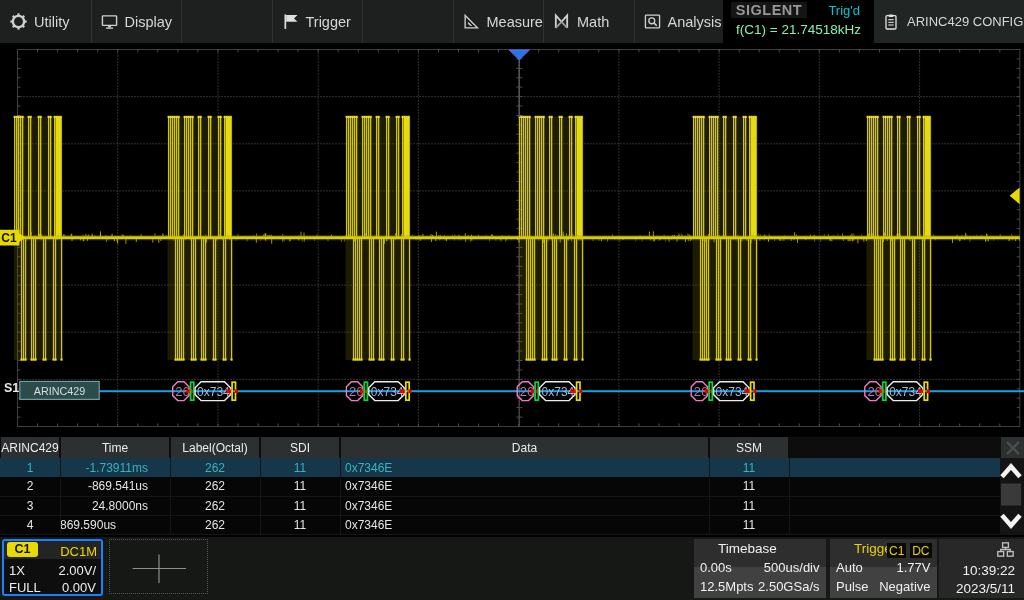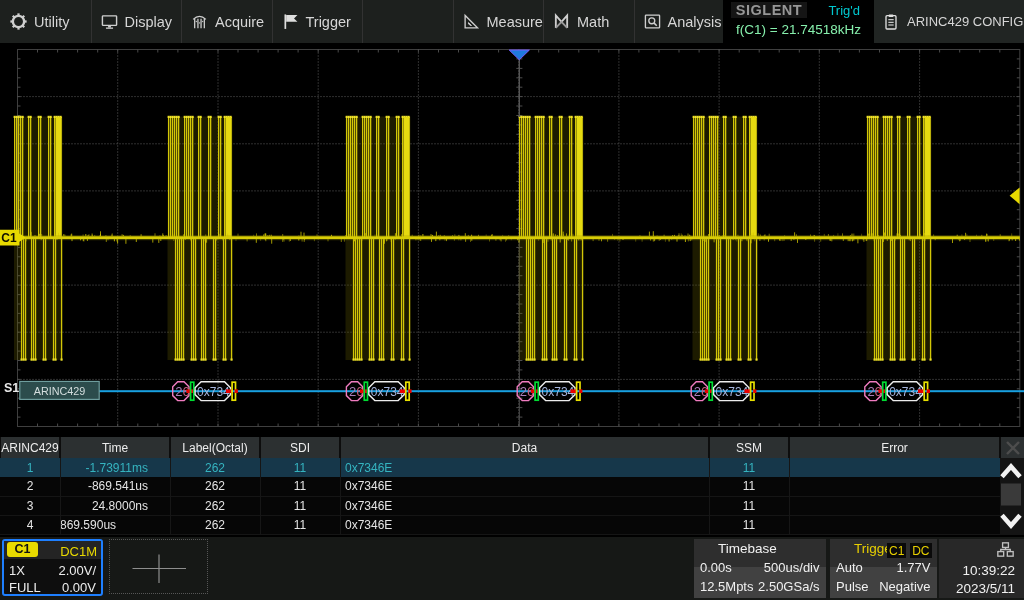--- a/index.html
+++ b/index.html
@@ -82,31 +82,20 @@
         <span class="mic">
           <svg width="17" height="17" viewBox="0 0 24 24">
             <rect x="2" y="4" width="20" height="13.5" rx="1" fill="none" stroke="#cfcfcf" stroke-width="2"></rect>
             <rect x="10" y="17.5" width="4" height="3" fill="#cfcfcf"></rect>
             <rect x="7" y="20.5" width="10" height="1.8" fill="#cfcfcf"></rect>
           </svg>
         </span>
         <span class="mt">Display</span>
       </div>
       <div class="msep" style="left:90.5px"></div>
-      <div class="mi" style="left:181.0px;width:90.5px">
-        <span class="mic">
-          <svg width="17" height="17" viewBox="0 0 24 24">
-            <path fill="none" stroke="#cfcfcf" stroke-width="1.8" d="M3 9 Q12 0.5 21 9 M5.2 8 V21.5 M9.8 8 V21.5 M14.2 8 V21.5 M18.8 8 V21.5"></path>
-            <circle cx="7.5" cy="12" r="0.9" fill="#cfcfcf"></circle>
-            <circle cx="12" cy="14" r="0.9" fill="#cfcfcf"></circle>
-            <circle cx="16.5" cy="12" r="0.9" fill="#cfcfcf"></circle>
-          </svg>
-        </span>
-        <span class="mt">Acquire</span>
-      </div>
       <div class="msep" style="left:181.0px"></div>
       <div class="mi" style="left:271.5px;width:90.5px">
         <span class="mic">
           <svg width="17" height="17" viewBox="0 0 24 24">
             <rect x="3.5" y="2" width="2.4" height="20.5" fill="#dedede"></rect>
             <path fill="#dedede" d="M5.9 2.8 L21.8 2.8 L17 7.6 L21.8 12.4 L5.9 12.4 Z"></path>
           </svg>
         </span>
         <span class="mt">Trigger</span>
       </div>
@@ -1284,21 +1273,20 @@
       <rect x="924.2" y="339.2" width="3.4" height="18.0" fill="none" stroke="#e8e000" stroke-width="1.7"></rect>
       <rect x="926.8" y="346.4" width="3.2" height="3.6" fill="#e80000"></rect>
     </svg>
   <div id="tblhead">
       <div class="th" style="left:1px;width:58px">ARINC429</div>
       <div class="th" style="left:61px;width:108px">Time</div>
       <div class="th" style="left:171px;width:88px">Label(Octal)</div>
       <div class="th" style="left:261px;width:78px">SDI</div>
       <div class="th" style="left:341px;width:367px">Data</div>
       <div class="th" style="left:710px;width:78px">SSM</div>
-      <div class="th" style="left:790px;width:209px">Error</div>
     <div class="th" style="left:1001px;width:23px">
         <svg width="20" height="18" viewBox="0 0 20 18">
           <path d="M4 3 L16 15 M16 3 L4 15" stroke="#4d4d4d" stroke-width="2.4" fill="none"></path>
         </svg>
       </div>
   </div>
   <div id="tbl">
       <div class="tr1" style="top:0.00px;height:19.25px">
         <div class="td" style="left:0px;width:60px">1</div>
         <div class="td" style="left:60px;width:88px;text-align:right">-1.73911ms</div>

